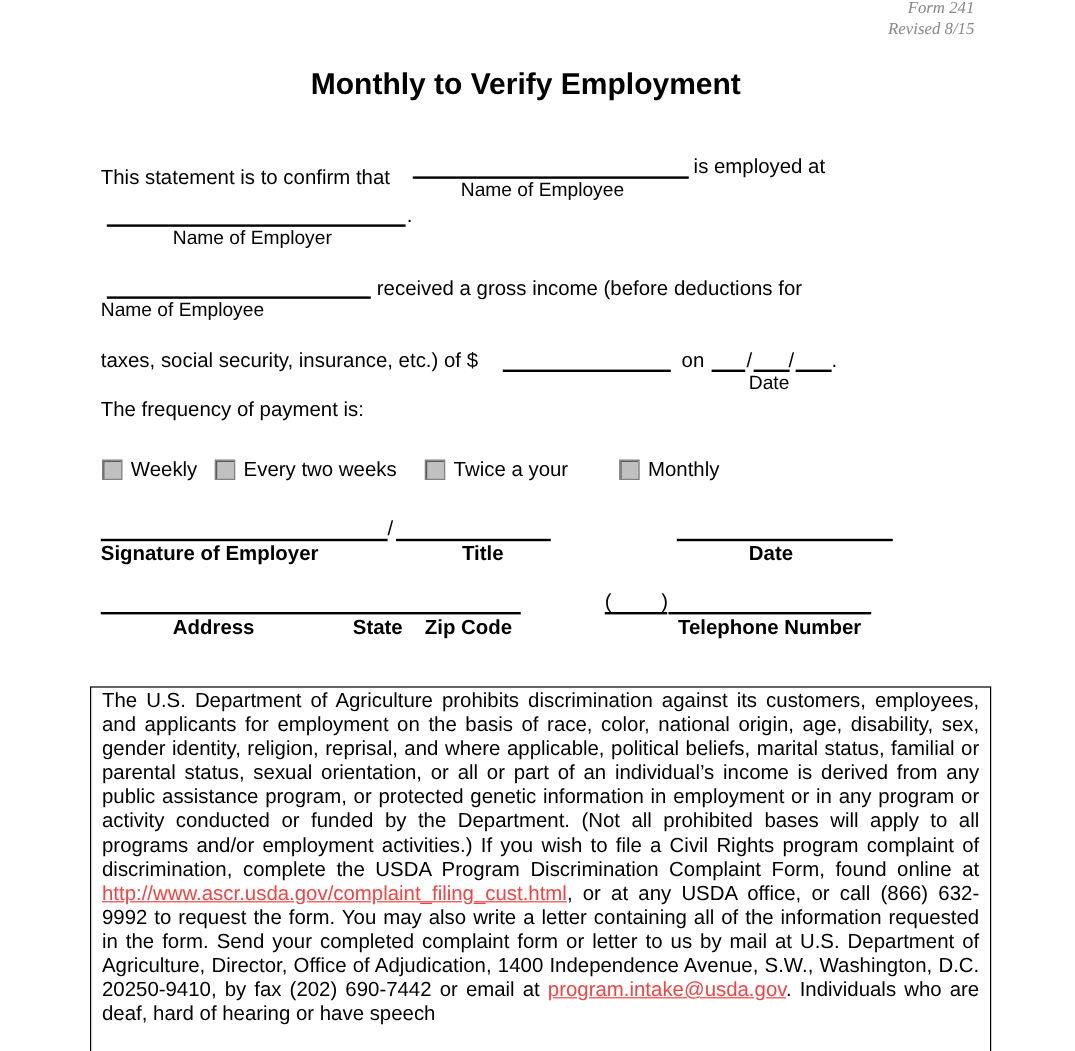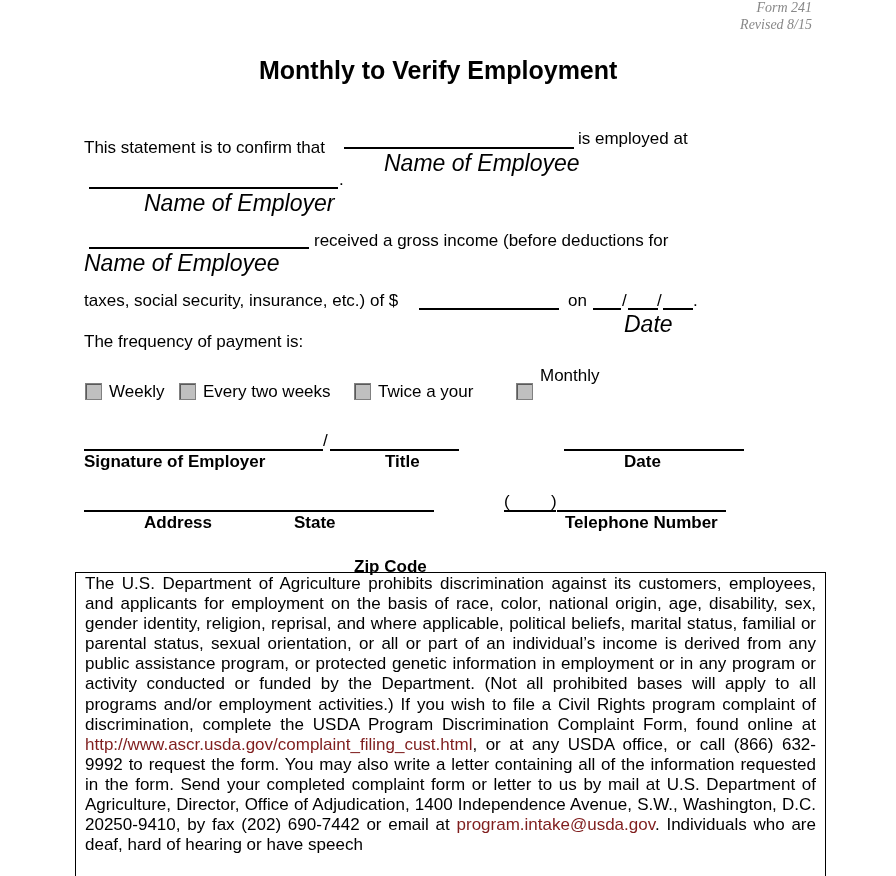--- a/index.html
+++ b/index.html
@@ -2,28 +2,28 @@
 <html><head>
 <meta charset="utf-8">
 <style>
   html, body { margin: 0; padding: 0; background: #ffffff; }
   body { width: 896px; height: 876px; position: relative; overflow: hidden;
          font-family: "Liberation Sans", sans-serif; color: #000; }
   .abs { position: absolute; white-space: nowrap; }
   .formno { font-family: "Liberation Serif", serif; font-style: italic; color: #888; font-size: 14px; text-align: right; line-height: 17px; }
   .title { font-weight: bold; font-size: 25px; }
   .txt { font-size: 17px; }
-  .cap { font-size: 23px; font-style: italic; }
+  .cap { font-size: 16px; }
   .bold { font-size: 17px; font-weight: bold; }
   .line { position: absolute; height: 0; border-top: 2px solid #000; }
   .cb { position: absolute; width: 15px; height: 15px; background: #c0c0c0; border: 1px solid #808080; box-shadow: inset 1px 1px 0 #5a5a5a; }
   .notice { position: absolute; left: 75px; top: 572px; width: 751px; height: 320px;
             border: 1px solid #000; box-sizing: border-box; padding: 1px 9px 0 9px; }
   .notice p { margin: 0; font-size: 17px; line-height: 20.1px; text-align: justify; }
-  .notice a { color: #7f1d1d; }
+  .notice a { color: #ef4444; text-decoration: underline; }
 </style>
 </head>
 <body>
 
 <div class="abs formno" style="right:84px; top:-1px;">
   <div>Form 241</div>
   <div>Revised 8/15</div>
 </div>
 
 <div class="abs title" style="left:259px; top:56px;">Monthly to Verify Employment</div>
@@ -54,35 +54,35 @@
 
 <div class="abs txt" style="left:84px; top:332px;">The frequency of payment is:</div>
 
 <div class="cb" style="left:85px; top:383px;"></div>
 <div class="abs txt" style="left:109px; top:382px;">Weekly</div>
 <div class="cb" style="left:179px; top:383px;"></div>
 <div class="abs txt" style="left:203px; top:382px;">Every two weeks</div>
 <div class="cb" style="left:354px; top:383px;"></div>
 <div class="abs txt" style="left:378px; top:382px;">Twice a your</div>
 <div class="cb" style="left:516px; top:383px;"></div>
-<div class="abs txt" style="left:540px; top:366px;">Monthly</div>
+<div class="abs txt" style="left:540px; top:382px;">Monthly</div>
 
 <div class="line" style="left:84px; top:449px; width:239px;"></div>
 <div class="abs txt" style="left:323px; top:431px;">/</div>
 <div class="line" style="left:330px; top:449px; width:129px;"></div>
 <div class="line" style="left:564px; top:449px; width:180px;"></div>
 <div class="abs bold" style="left:84px; top:452px;">Signature of Employer</div>
 <div class="abs bold" style="left:385px; top:452px;">Title</div>
 <div class="abs bold" style="left:624px; top:452px;">Date</div>
 
 <div class="line" style="left:84px; top:510px; width:350px;"></div>
 <div class="abs txt" style="left:504px; top:492px;">(</div>
 <div class="line" style="left:504px; top:510px; width:52px;"></div>
 <div class="abs txt" style="left:551px; top:492px;">)</div>
 <div class="line" style="left:557px; top:510px; width:169px;"></div>
 <div class="abs bold" style="left:144px; top:513px;text-align:center;">Address</div>
 <div class="abs bold" style="left:294px; top:513px;">State</div>
-<div class="abs bold" style="left:354px; top:513px;margin-top:44px;">Zip Code</div>
+<div class="abs bold" style="left:354px; top:513px;">Zip Code</div>
 <div class="abs bold" style="left:565px; top:513px;">Telephone Number</div>
 
 <div class="notice">
   <p><span>The U.S. Department of Agriculture prohibits discrimination against its customers, employees, and applicants for employment on the basis of race, color, national origin, age, disability, sex, gender identity, religion, reprisal, and where applicable, political beliefs, marital status, familial or parental status, sexual orientation, or all or part of an individual’s income is derived from any public assistance program, or protected genetic information in employment or in any program or activity conducted or funded by the Department. (Not all prohibited bases will apply to all programs and/or employment activities.)  If you wish to file a Civil Rights program complaint of discrimination, complete the USDA  Program Discrimination Complaint Form, found online at </span><a>http://www.ascr.usda.gov/complaint_filing_cust.html</a><span>, or at any USDA office, or call (866) 632-9992 to request the form.  You may also write a letter containing all of the information requested in the form.  Send your completed complaint form or letter to us by mail at U.S. Department of Agriculture, Director, Office of Adjudication, 1400 Independence Avenue, S.W., Washington, D.C. 20250-9410, by fax (202) 690-7442 or email at </span><a>program.intake@usda.gov</a><span>.  Individuals who are deaf, hard of hearing or have speech</span></p>
 </div>
 
 </body></html>

